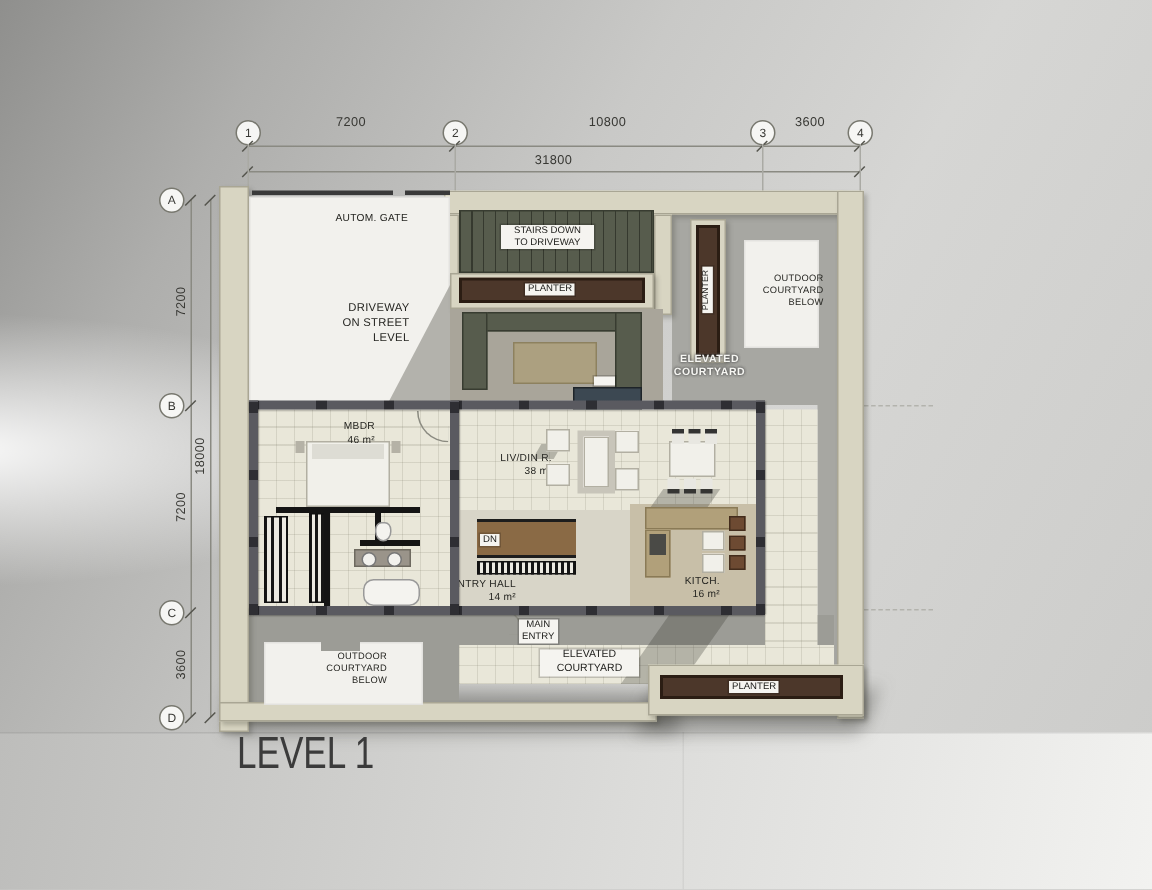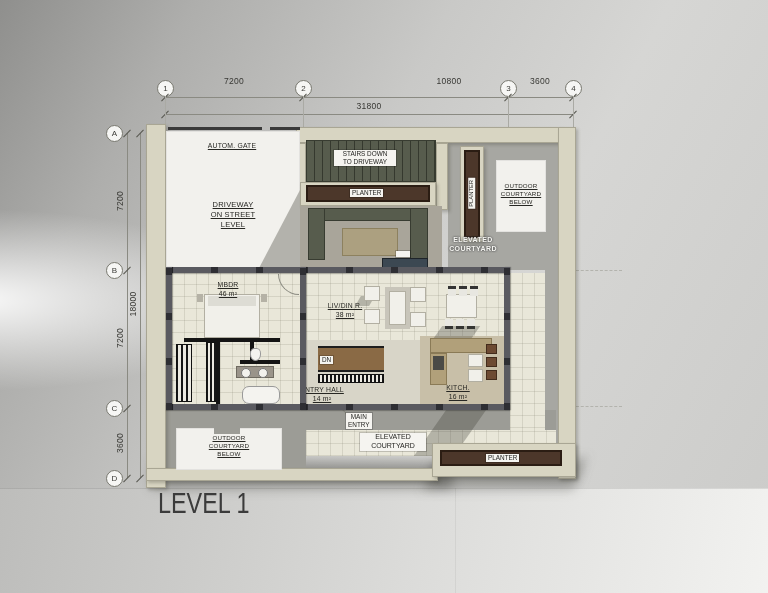--- a/index.html
+++ b/index.html
@@ -27,21 +27,21 @@
   .blk{background:#141414;}
   .hatch{background:repeating-linear-gradient(90deg,#161616 0 2px,#eceae2 2px 5px);box-shadow:inset 0 0 0 1px #111;}
   .hatchh{background:repeating-linear-gradient(90deg,#161616 0 2px,#eceae2 2px 4px);box-shadow:inset 0 0 0 1px #111;}
   .wood{background:#8a6a45;box-shadow:inset 0 2px 0 #1d1d1d, inset 0 -2px 0 #1d1d1d;}
   .furn{background:#f1f0ea;box-shadow:inset 0 0 0 1px #b2afa2;}
   .counter{background:#b1a07a;box-shadow:inset 0 0 0 1px #8a7a56;}
   .stool{background:#6d4a32;box-shadow:inset 0 0 0 1px #432c1c;}
   .rug{background:#c8c5ba;}
   .shadow{background:rgba(55,55,50,.42);filter:blur(6px);}
   .sh{background:rgba(60,60,52,.30);}
-  .lbl{font-size:6.8px;line-height:1.3;color:#262622;white-space:pre-line;text-align:center;letter-spacing:.2px;text-decoration:underline;}
+  .lbl{font-size:6.8px;line-height:1.3;color:#262622;white-space:pre-line;text-align:right;letter-spacing:.2px;}
   .chip{background:#f5f4f0;box-shadow:0 0 0 1px rgba(0,0,0,.18);padding:0 2px;font-size:6.4px;line-height:1.25;
         color:#1d1d1a;white-space:pre-line;text-align:center;}
   .dim{font-size:8.5px;color:#383834;text-align:center;letter-spacing:.3px;}
   .vdim{transform:rotate(-90deg);transform-origin:center;}
   .bubble{width:15px;height:15px;border-radius:50%;background:#f6f6f4;border:1px solid #78786f;
           font-size:8px;color:#3a3a36;display:flex;align-items:center;justify-content:center;}
   .dline{background:#8a8a82;}
   .t{width:10px;height:1px;background:#55554e;transform:rotate(-45deg);}
   .dash{border-top:1px dashed #b3b3ad;height:0;}
   .stub{background:#aaaaa4;}
@@ -74,21 +74,21 @@
 
   <div class="a dline" style="left:165px;top:97px;width:408px;height:1px;"></div>
   <div class="a dline" style="left:165px;top:114px;width:408px;height:1px;"></div>
   <div class="a t" style="left:160px;top:97px;"></div>
   <div class="a t" style="left:298px;top:97px;"></div>
   <div class="a t" style="left:503px;top:97px;"></div>
   <div class="a t" style="left:568px;top:97px;"></div>
   <div class="a t" style="left:160px;top:114px;"></div>
   <div class="a t" style="left:568px;top:114px;"></div>
   <div class="a dim" style="left:214px;top:76px;width:40px;">7200</div>
-  <div class="a dim" style="left:385px;top:76px;width:40px;margin-left:44px;">10800</div>
+  <div class="a dim" style="left:385px;top:76px;width:40px;">10800</div>
   <div class="a dim" style="left:520px;top:76px;width:40px;">3600</div>
   <div class="a dim" style="left:349px;top:101px;width:40px;">31800</div>
 
   <div class="a stub" style="left:165px;top:96px;width:1px;height:32px;"></div>
   <div class="a stub" style="left:303px;top:96px;width:1px;height:32px;"></div>
   <div class="a stub" style="left:508px;top:96px;width:1px;height:32px;"></div>
   <div class="a stub" style="left:573px;top:96px;width:1px;height:32px;"></div>
 
   <div class="a bubble" style="left:106px;top:125px;">
       <span>A</span>

